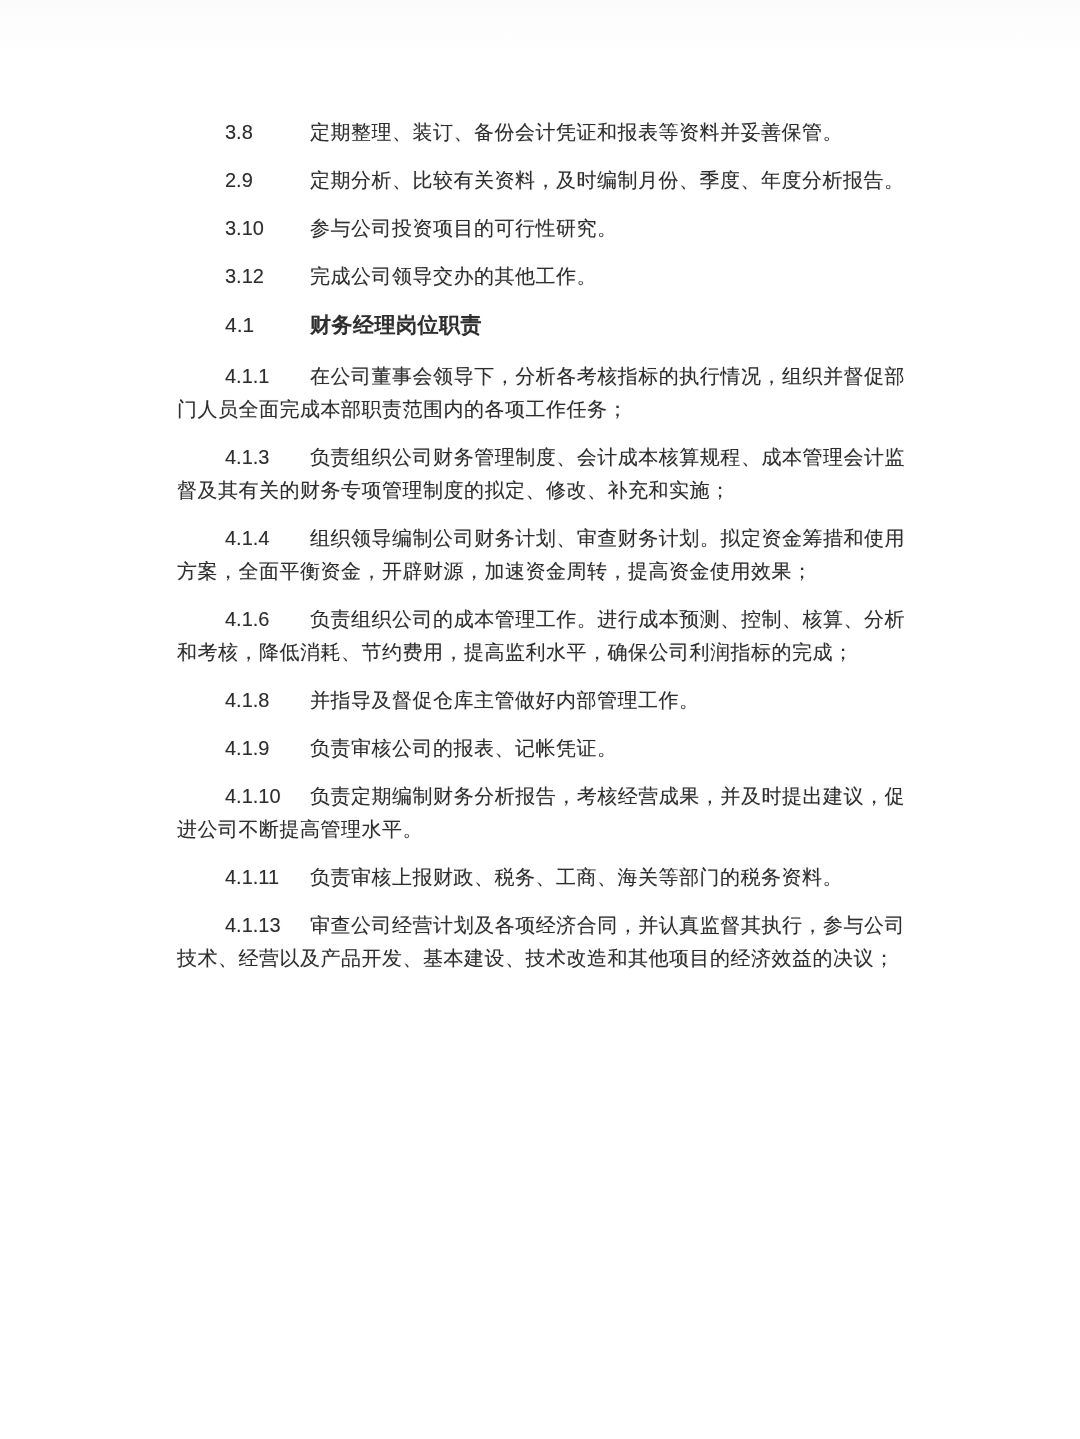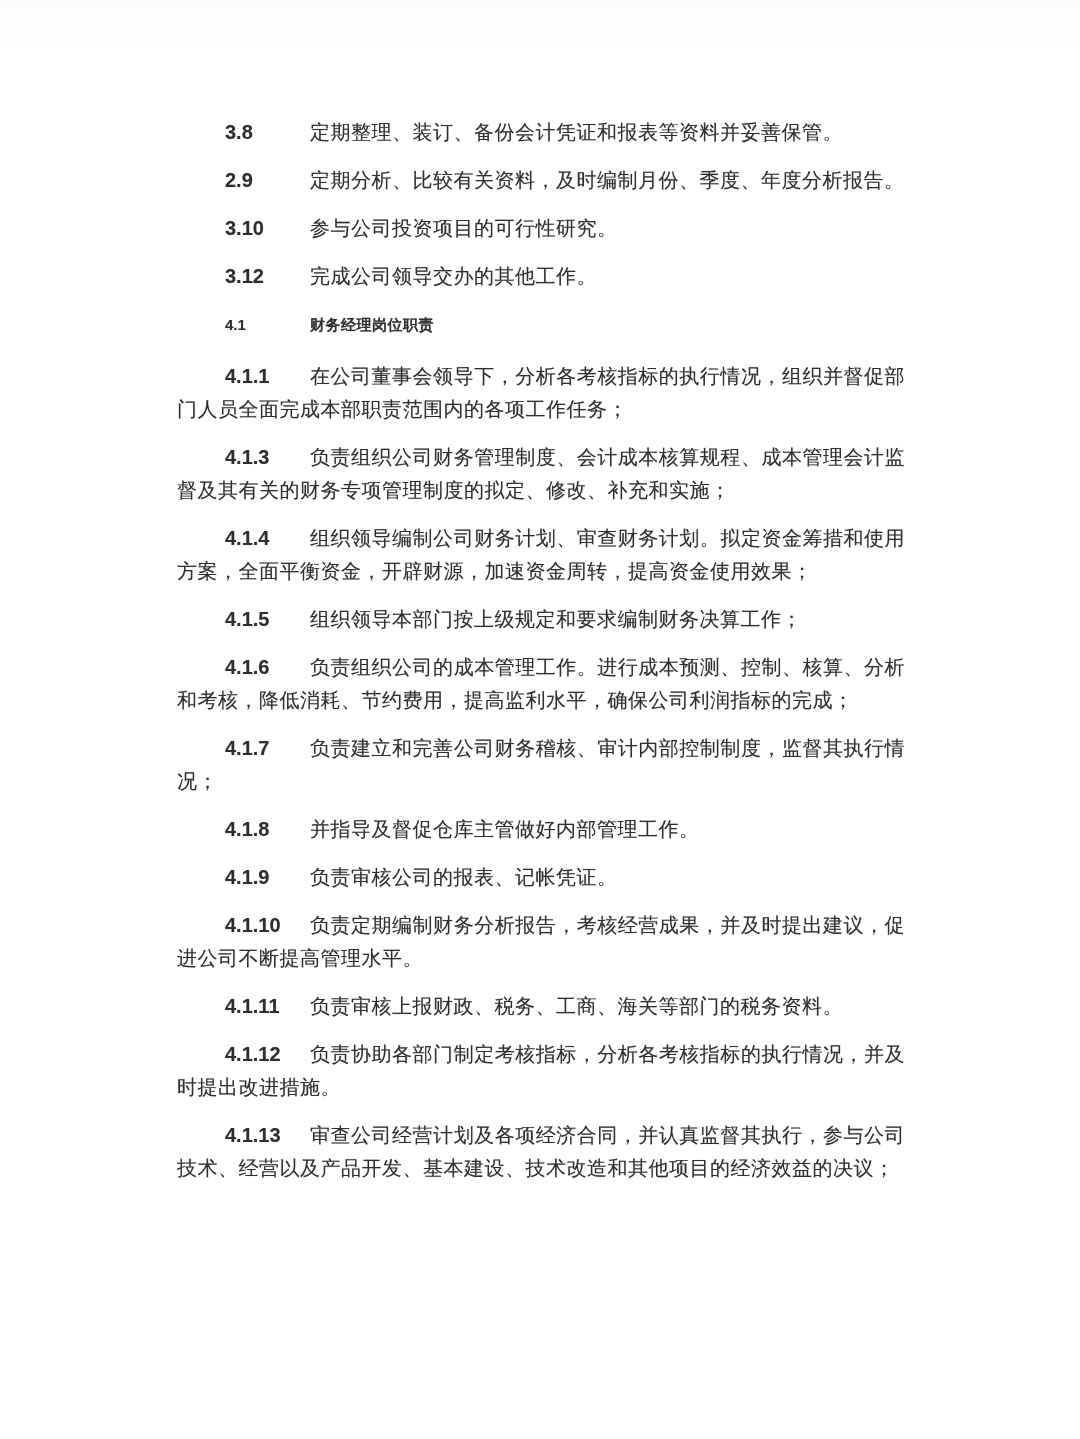--- a/index.html
+++ b/index.html
@@ -25,37 +25,37 @@
     font-size: 20px;
     line-height: 33px;
     margin: 0 0 15px 0;
     text-shadow: 0 0 1px rgba(70,70,70,0.35);
     letter-spacing: 0.5px;
   }
   .para .num {
     display: inline-block;
     min-width: 85px;
     font-family: "Liberation Sans", "DejaVu Sans", sans-serif;
-    font-weight: 700;
+    font-weight: 400;
     letter-spacing: 0;
     text-indent: 0;
   }
   .para.h1 {
     font-size: 29px;
     font-weight: 700;
     line-height: 40px;
     margin: 32px 0 28px 0;
     letter-spacing: 1px;
   }
   .para.h1 .num {
     min-width: 85px;
     font-family: "Liberation Serif", "DejaVu Serif", serif;
   }
   .para.h2 {
-    font-size: 15px;
+    font-size: 21px;
     font-weight: 700;
     line-height: 33px;
     margin: 0 0 18px 0;
   }
   .para.h2 .num {
     min-width: 85px;
   }
 </style>
 </head>
 <body>
@@ -63,23 +63,20 @@
 <div class="page">
   <div>
       <div class="para item"><span class="num">3.8</span><span class="txt">定期整理、装订、备份会计凭证和报表等资料并妥善保管。</span></div>
       <div class="para item"><span class="num">2.9</span><span class="txt">定期分析、比较有关资料，及时编制月份、季度、年度分析报告。</span></div>
       <div class="para item"><span class="num">3.10</span><span class="txt">参与公司投资项目的可行性研究。</span></div>
       <div class="para item"><span class="num">3.12</span><span class="txt">完成公司领导交办的其他工作。</span></div>
       <div class="para h2"><span class="num">4.1</span><span class="txt">财务经理岗位职责</span></div>
       <div class="para item"><span class="num">4.1.1</span><span class="txt">在公司董事会领导下，分析各考核指标的执行情况，组织并督促部门人员全面完成本部职责范围内的各项工作任务；</span></div>
       <div class="para item"><span class="num">4.1.3</span><span class="txt">负责组织公司财务管理制度、会计成本核算规程、成本管理会计监督及其有关的财务专项管理制度的拟定、修改、补充和实施；</span></div>
       <div class="para item"><span class="num">4.1.4</span><span class="txt">组织领导编制公司财务计划、审查财务计划。拟定资金筹措和使用方案，全面平衡资金，开辟财源，加速资金周转，提高资金使用效果；</span></div>
-      <div class="para item"><span class="num">4.1.5</span><span class="txt">组织领导本部门按上级规定和要求编制财务决算工作；</span></div>
       <div class="para item"><span class="num">4.1.6</span><span class="txt">负责组织公司的成本管理工作。进行成本预测、控制、核算、分析和考核，降低消耗、节约费用，提高监利水平，确保公司利润指标的完成；</span></div>
-      <div class="para item"><span class="num">4.1.7</span><span class="txt">负责建立和完善公司财务稽核、审计内部控制制度，监督其执行情况；</span></div>
       <div class="para item"><span class="num">4.1.8</span><span class="txt">并指导及督促仓库主管做好内部管理工作。</span></div>
       <div class="para item"><span class="num">4.1.9</span><span class="txt">负责审核公司的报表、记帐凭证。</span></div>
       <div class="para item"><span class="num">4.1.10</span><span class="txt">负责定期编制财务分析报告，考核经营成果，并及时提出建议，促进公司不断提高管理水平。</span></div>
       <div class="para item"><span class="num">4.1.11</span><span class="txt">负责审核上报财政、税务、工商、海关等部门的税务资料。</span></div>
-      <div class="para item"><span class="num">4.1.12</span><span class="txt">负责协助各部门制定考核指标，分析各考核指标的执行情况，并及时提出改进措施。</span></div>
       <div class="para item"><span class="num">4.1.13</span><span class="txt">审查公司经营计划及各项经济合同，并认真监督其执行，参与公司技术、经营以及产品开发、基本建设、技术改造和其他项目的经济效益的决议；</span></div>
     </div>
 </div>
 
 </body></html>

